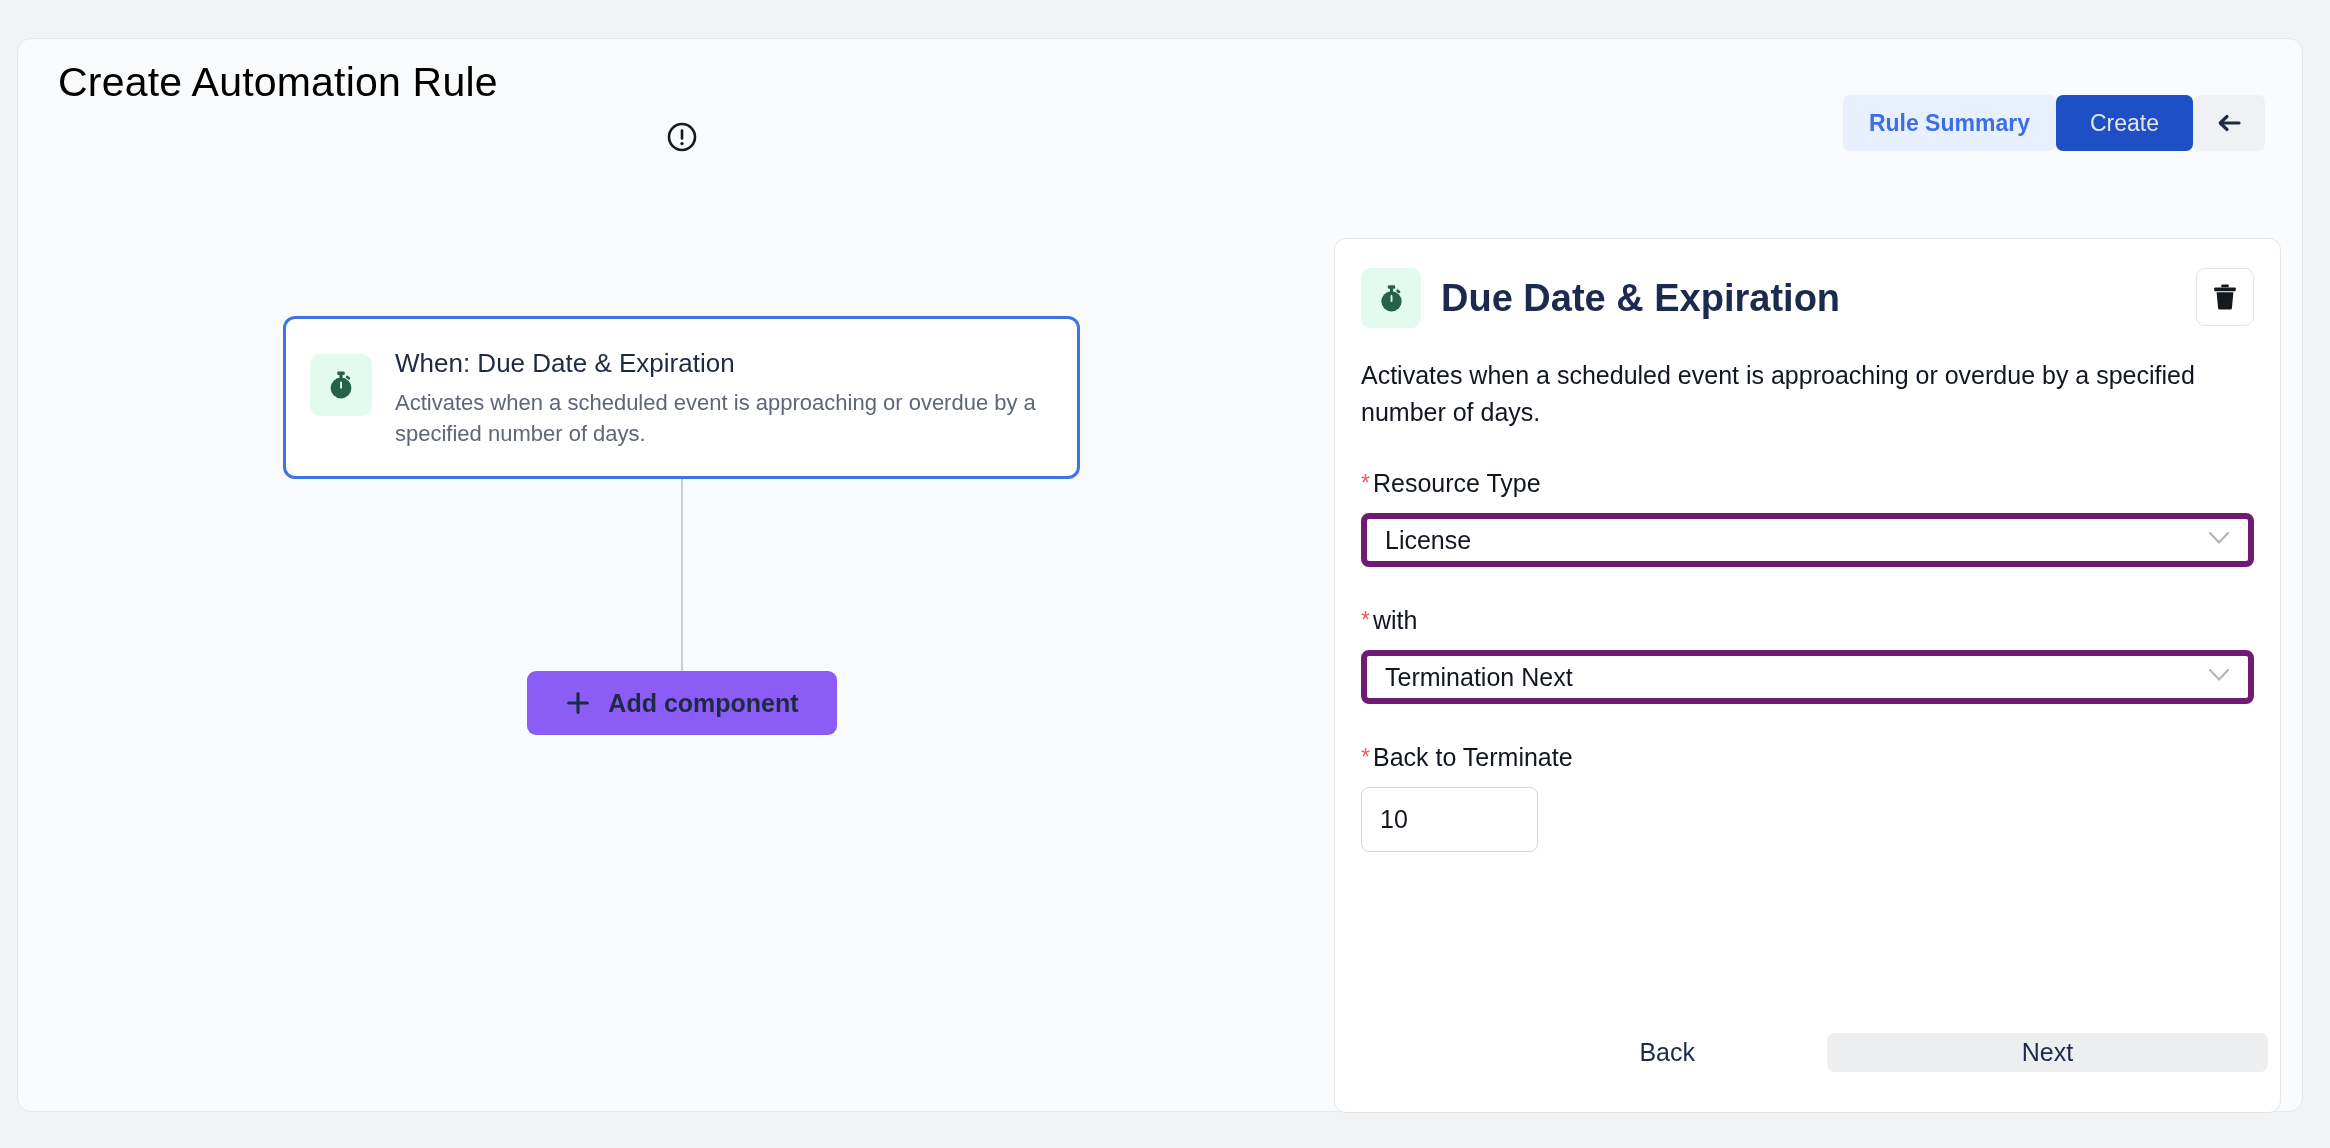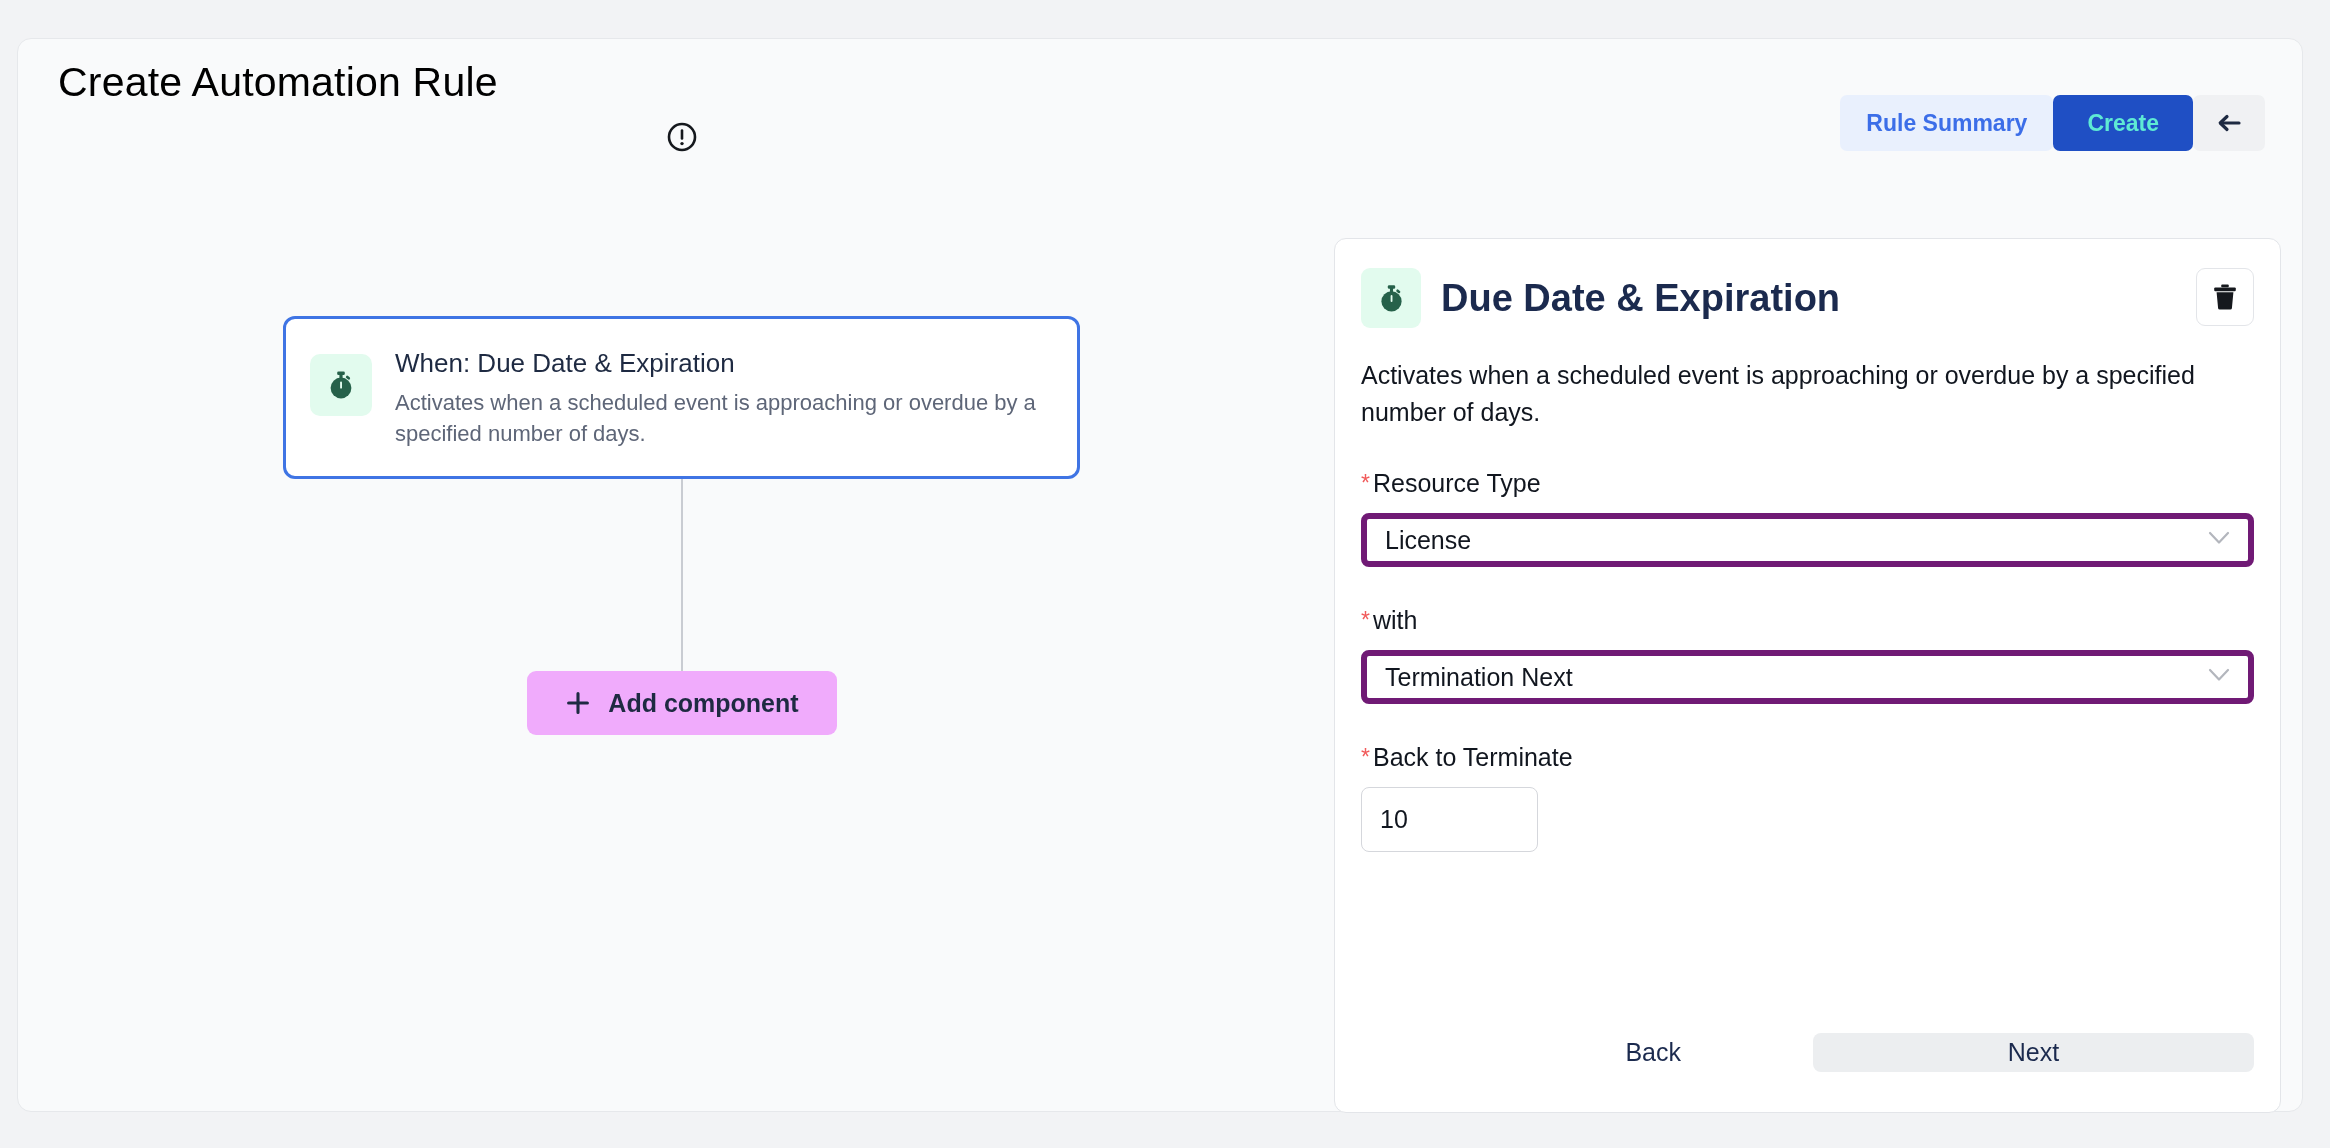--- a/index.html
+++ b/index.html
@@ -84,23 +84,23 @@
   }
   .btn-create {
     height: 56px;
     padding: 0 34px;
     display: flex;
     align-items: center;
     justify-content: center;
     background: #1f4fc4;
     border: none;
     border-radius: 7px;
-    color: #5eead4;
+    color: #e5e5e5;
     font-size: 23px;
-    font-weight: 700;
+    font-weight: 400;
     font-family: inherit;
     cursor: pointer;
     white-space: nowrap;
   }
   .btn-back-arrow {
     width: 72px;
     height: 56px;
     display: flex;
     align-items: center;
     justify-content: center;
@@ -170,21 +170,21 @@
     height: 193px;
     background: #c9ccd2;
   }
 
   .btn-add-component {
     position: absolute;
     left: 509px;
     top: 522px;
     width: 310px;
     height: 64px;
-    background: #f0abfc;
+    background: #8b5cf6;
     border: none;
     border-radius: 9px;
     display: flex;
     align-items: center;
     justify-content: center;
     gap: 17px;
     cursor: pointer;
   }
   .plus-icon { display: block; }
   .add-label {
@@ -305,21 +305,21 @@
     padding: 0 18px;
     font-size: 25px;
     font-family: inherit;
     color: #11161f;
     outline: none;
   }
 
   .panel-footer {
     position: absolute;
     left: 26px;
-    right: 26px;
+    right: 12px;
     bottom: 32px;
     display: flex;
     align-items: center;
     justify-content: flex-end;
     gap: 0;
   }
   .btn-panel-back {
     height: 56px;
     padding: 0 30px;
     background: transparent;

